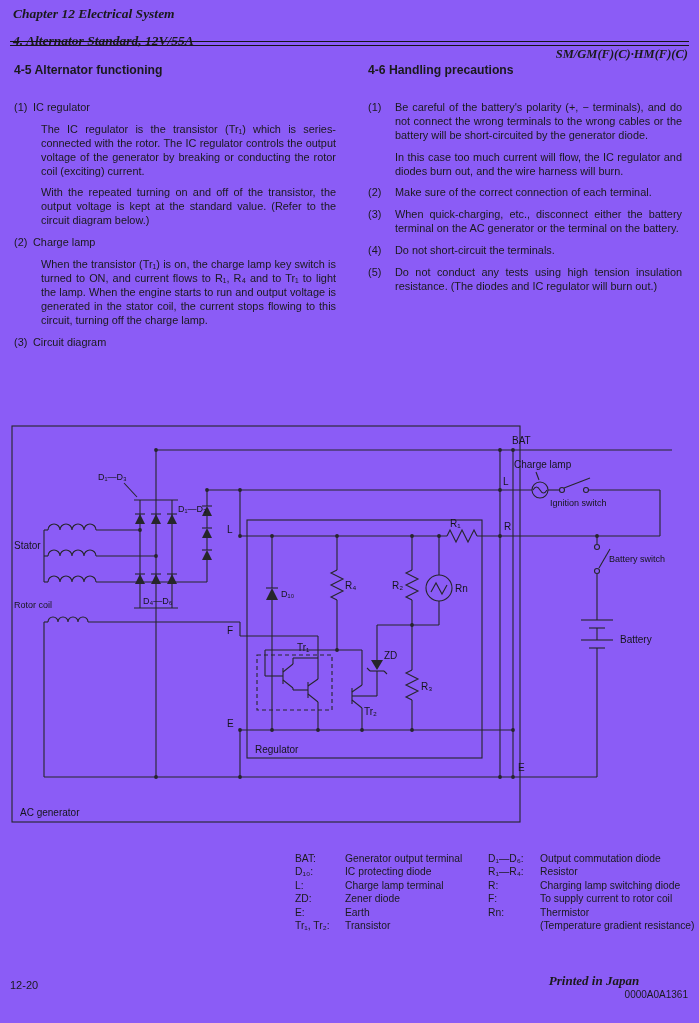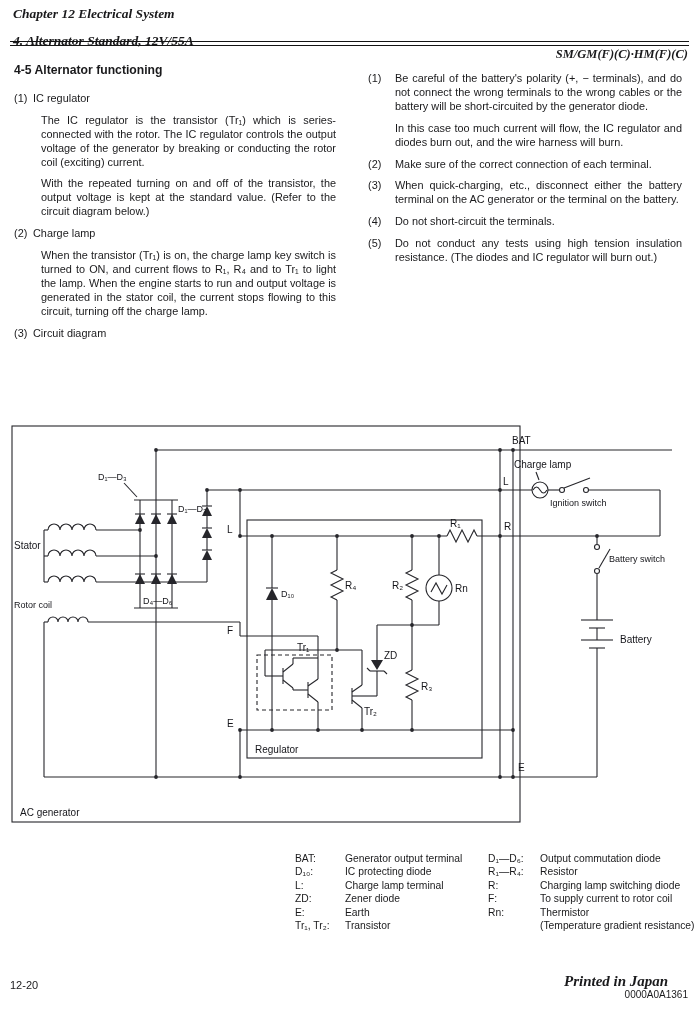--- a/index.html
+++ b/index.html
@@ -1,43 +1,43 @@
 <!DOCTYPE html>
 <html><head>
 <meta charset="utf-8">
 <style>
   html,body{margin:0;padding:0;background:#e8e8e8}
-  .page{position:relative;width:699px;height:1023px;background:#ffffff;margin:0 auto;
+  .page{position:relative;width:699px;height:1023px;background:#8b5cf6;margin:0 auto;
         font-family:"Liberation Sans","DejaVu Sans",sans-serif;color:#1a1a1c;overflow:hidden}
   .serifb{font-family:"Liberation Serif","DejaVu Serif",serif;font-weight:bold;font-style:italic}
   .hline1{position:absolute;left:13px;top:6px;font-size:13.5px}
   .hline2{position:absolute;left:13px;top:33px;font-size:13.5px}
   .drule{position:absolute;left:10px;top:41px;width:679px;height:3px;
          border-top:1.8px solid #141414;border-bottom:1px solid #141414}
   .model{position:absolute;right:11px;top:47px;font-size:12.5px}
   .col{position:absolute;font-size:10.9px;line-height:13.9px}
-  .col h3{font-size:12.2px;margin:0 0 14px 0;font-weight:bold}
+  .col h3{font-size:12.2px;margin:0 0 23px 0;font-weight:bold}
   .item{position:relative;padding-left:19px}
   .item .num{position:absolute;left:0;top:0}
   .item p{margin:8px;text-align:justify}
   svg .w, svg .w *{stroke:#26262b;stroke-width:1.1;fill:none}
   svg .dash{stroke-dasharray:4 3}
   svg .dot{fill:#26262b;stroke:none}
   svg .tri{fill:#26262b;stroke:none}
   svg text{font-family:"Liberation Sans","DejaVu Sans",sans-serif;font-size:10px;fill:#15151a;stroke:none}
   svg text.s9{font-size:9px}
   .legend{position:absolute;top:848px;left:0;width:699px;font-size:10.3px;line-height:13.4px}
   .lcol{position:absolute;top:4px}
   .lrow{display:flex}
   .lterm{flex:none;width:50px}
   .lterm.wide{width:52px}
   .ldesc{display:block}
   .ldesc span{display:block}
   .pageno{position:absolute;top:979px;left:10px;width:699px;text-align:left;font-size:11px}
-  .printed{position:absolute;top:973px;left:564px;width:132px;font-size:15px}
+  .printed{position:absolute;top:973px;left:528px;width:132px;text-align:center;font-size:13px}
   .pcode{position:absolute;top:989px;left:556px;width:132px;text-align:right;font-size:10px}
 </style>
 </head>
 <body>
 
 <div class="page">
 
   <div class="serifb hline1">Chapter 12 Electrical System</div>
   <div class="serifb hline2">4. Alternator Standard, 12V/55A</div>
   <div class="drule"></div>
@@ -56,20 +56,21 @@
       <div>Charge lamp</div>
       <p>When the transistor (Tr₁) is on, the charge lamp key switch is turned to ON, and current flows to R₁, R₄ and to Tr₁ to light the lamp. When the engine starts to run and output voltage is generated in the stator coil, the current stops flowing to this circuit, turning off the charge lamp.</p>
     </div>
     <div class="item">
       <span class="num">(3)</span>
       <div>Circuit diagram</div>
     </div>
   </div>
 
   <div class="col" style="left:368px;top:64px;width:322px">
+    <h3>4-6 Handling precautions</h3>
     <div class="item">
       <span class="num">(1)</span>
       <p>Be careful of the battery's polarity (+, − terminals), and do not connect the wrong terminals to the wrong cables or the battery will be short-circuited by the generator diode.</p>
       <p>In this case too much current will flow, the IC regulator and diodes burn out, and the wire harness will burn.</p>
     </div>
     <div class="item">
       <span class="num">(2)</span>
       <p>Make sure of the correct connection of each terminal.</p>
     </div>
     <div class="item">

